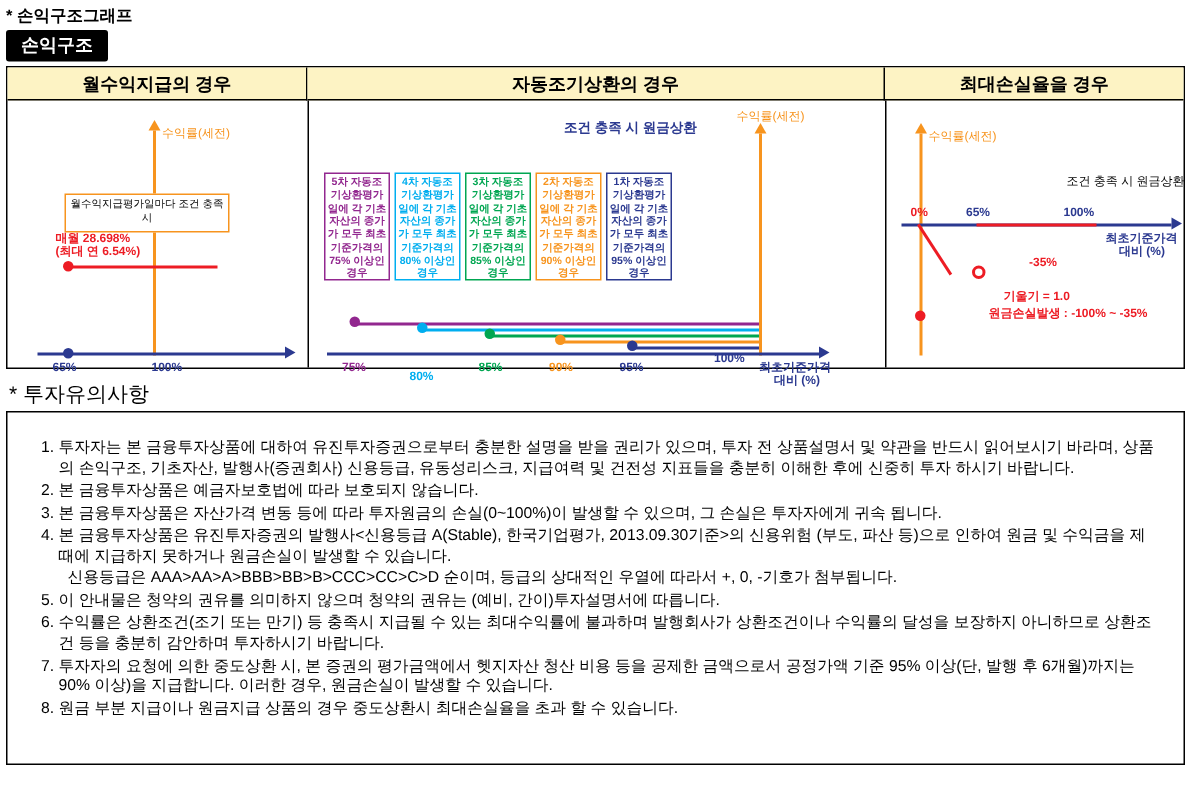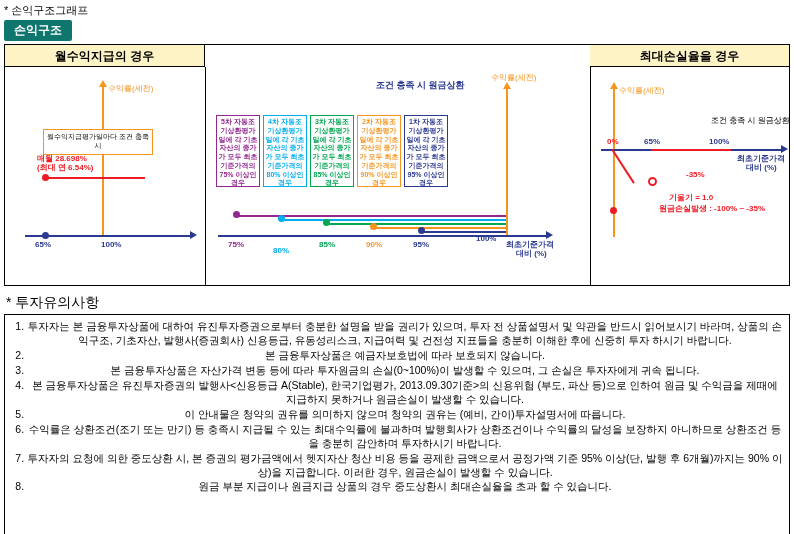--- a/index.html
+++ b/index.html
@@ -3,27 +3,27 @@
 <meta charset="utf-8">
 <style>
   html,body{margin:0;padding:0;}
   body{
     width:794px;height:534px;background:#ffffff;
     font-family:"Liberation Sans", sans-serif;
     color:#000;
     overflow:hidden;
     position:relative;
   }
-  .title-row{display:flex;align-items:center;gap:4px;padding:3px 0 0 4px;font-size:11px;}
+  .title-row{display:flex;align-items:center;gap:4px;padding:3px 0 0 4px;font-size:11px;font-weight:bold;}
   .tag{
-    display:inline-block;background:#0f766e;color:#ffffff;font-weight:bold;
+    display:inline-block;background:#000000;color:#ffffff;font-weight:bold;
     font-size:12px;padding:2px 10px;margin:2px 0 0 4px;border-radius:2px;
   }
   .chart-box{
-    position:relative;margin:3px 4px 0 4px;height:242px;
+    position:relative;margin:3px 4px 0 4px;height:202px;
     border:1px solid #000;box-sizing:border-box;
   }
   .hdr{
     position:absolute;top:0;height:22px;line-height:22px;text-align:center;
     font-size:12px;font-weight:bold;background:#fdf3c4;border-bottom:1px solid #000;
     box-sizing:border-box;
   }
   .hdr.h1{left:0;width:200px;border-right:1px solid #000;}
   .hdr.h2{left:200px;width:385px;border-right:1px solid #000;}
   .hdr.h3{left:585px;right:0;}
@@ -62,39 +62,40 @@
   .c-orange{border-color:#f7941e;color:#f7941e;}
   .c-blue{border-color:#2b3990;color:#2b3990;}
   .c-box-plain{border-color:#f7941e;color:#000;font-weight:normal;background:#fff;}
 
   .notice-title{font-size:14px;margin:8px 0 2px 6px;}
   .notice{
     margin:0 4px;border:1px solid #000;box-sizing:border-box;
     padding:5px 6px 4px 6px;font-size:10.5px;line-height:1.33;
     height:236px;overflow:hidden;
   }
-  .notice ol{margin:0;padding-left:16px;text-align:center;}
+  .notice ol{margin:12px;padding-left:16px;}
   .notice li{margin-bottom:1px;}
   .sub{display:block;margin-left:6px;}
 </style>
 </head>
 <body>
 
 
 
 
 <div class="title-row">
   <span>* 손익구조그래프</span>
 </div>
 <div class="tag">손익구조</div>
 
 
 <div class="chart-box">
 
   <div class="hdr h1">월수익지급의 경우</div>
+  <div class="hdr h2">자동조기상환의 경우</div>
   <div class="hdr h3">최대손실율을 경우</div>
   <div class="vsep" style="left:200px"></div>
   <div class="vsep" style="left:585px"></div>
 
   <div class="panel p1">
 
     <div class="axis-y" style="left:97px;top:20px;height:150px;"></div>
     <div class="arrow-up" style="left:94px;top:13px;"></div>
     <div class="lbl org" style="left:103px;top:16px;">수익률(세전)</div>
 
@@ -183,20 +184,21 @@
 
 
 <div class="notice-title">* 투자유의사항</div>
 <div class="notice">
   <ol>
     <li>투자자는 본 금융투자상품에 대하여 유진투자증권으로부터 충분한 설명을 받을 권리가 있으며, 투자 전 상품설명서 및 약관을 반드시 읽어보시기 바라며, 상품의 손익구조, 기초자산, 발행사(증권회사) 신용등급, 유동성리스크, 지급여력 및 건전성 지표들을 충분히 이해한 후에 신중히 투자 하시기 바랍니다.</li>
     <li>본 금융투자상품은 예금자보호법에 따라 보호되지 않습니다.</li>
     <li>본 금융투자상품은 자산가격 변동 등에 따라 투자원금의 손실(0~100%)이 발생할 수 있으며, 그 손실은 투자자에게 귀속 됩니다.</li>
     <li>
       <span>본 금융투자상품은 유진투자증권의 발행사&lt;신용등급 A(Stable), 한국기업평가, 2013.09.30기준&gt;의 신용위험 (부도, 파산 등)으로 인하여 원금 및 수익금을 제때에 지급하지 못하거나 원금손실이 발생할 수 있습니다.</span>
+      <span class="sub">신용등급은 AAA&gt;AA&gt;A&gt;BBB&gt;BB&gt;B&gt;CCC&gt;CC&gt;C&gt;D 순이며, 등급의 상대적인 우열에 따라서 +, 0, -기호가 첨부됩니다.</span>
     </li>
     <li>이 안내물은 청약의 권유를 의미하지 않으며 청약의 권유는 (예비, 간이)투자설명서에 따릅니다.</li>
     <li>수익률은 상환조건(조기 또는 만기) 등 충족시 지급될 수 있는 최대수익률에 불과하며 발행회사가 상환조건이나 수익률의 달성을 보장하지 아니하므로 상환조건 등을 충분히 감안하며 투자하시기 바랍니다.</li>
     <li>투자자의 요청에 의한 중도상환 시, 본 증권의 평가금액에서 헷지자산 청산 비용 등을 공제한 금액으로서 공정가액 기준 95% 이상(단, 발행 후 6개월)까지는 90% 이상)을 지급합니다. 이러한 경우, 원금손실이 발생할 수 있습니다.</li>
     <li>원금 부분 지급이나 원금지급 상품의 경우 중도상환시 최대손실율을 초과 할 수 있습니다.</li>
   </ol>
 </div>
 
 
 

